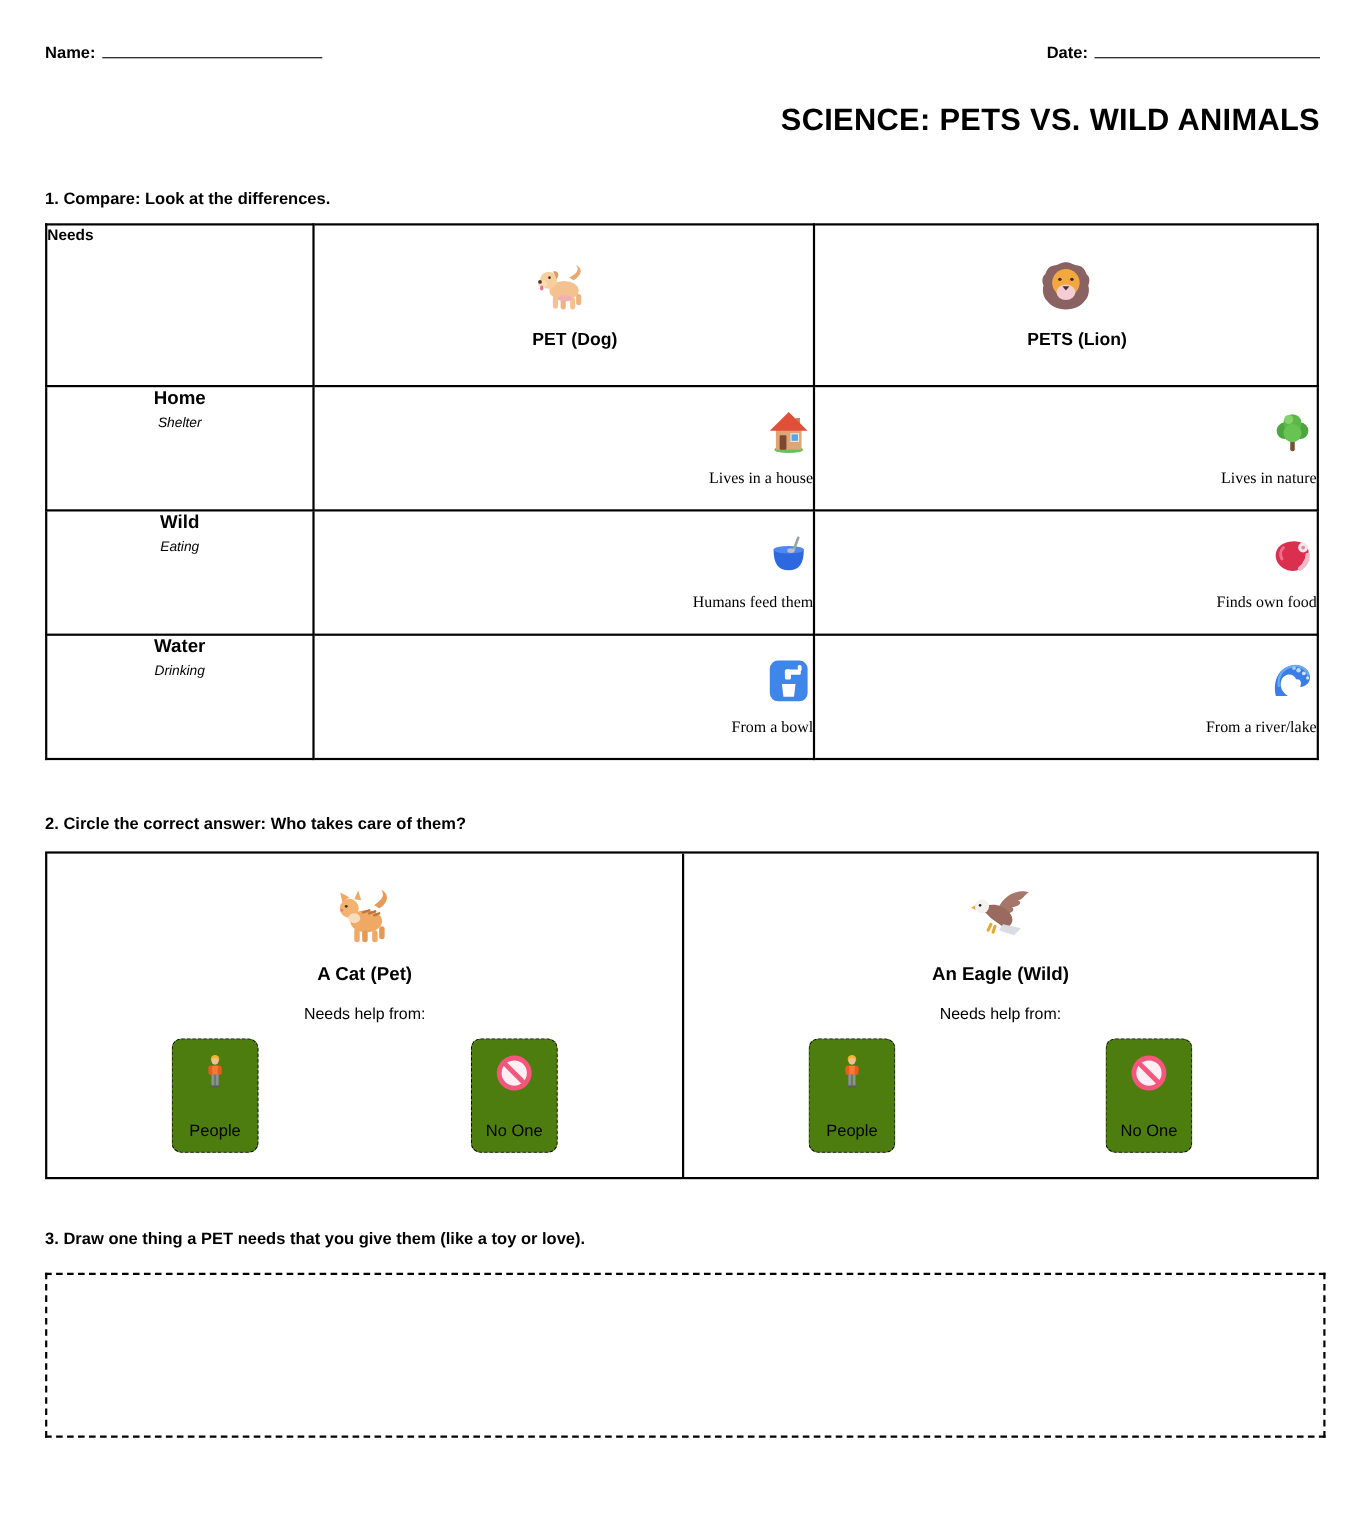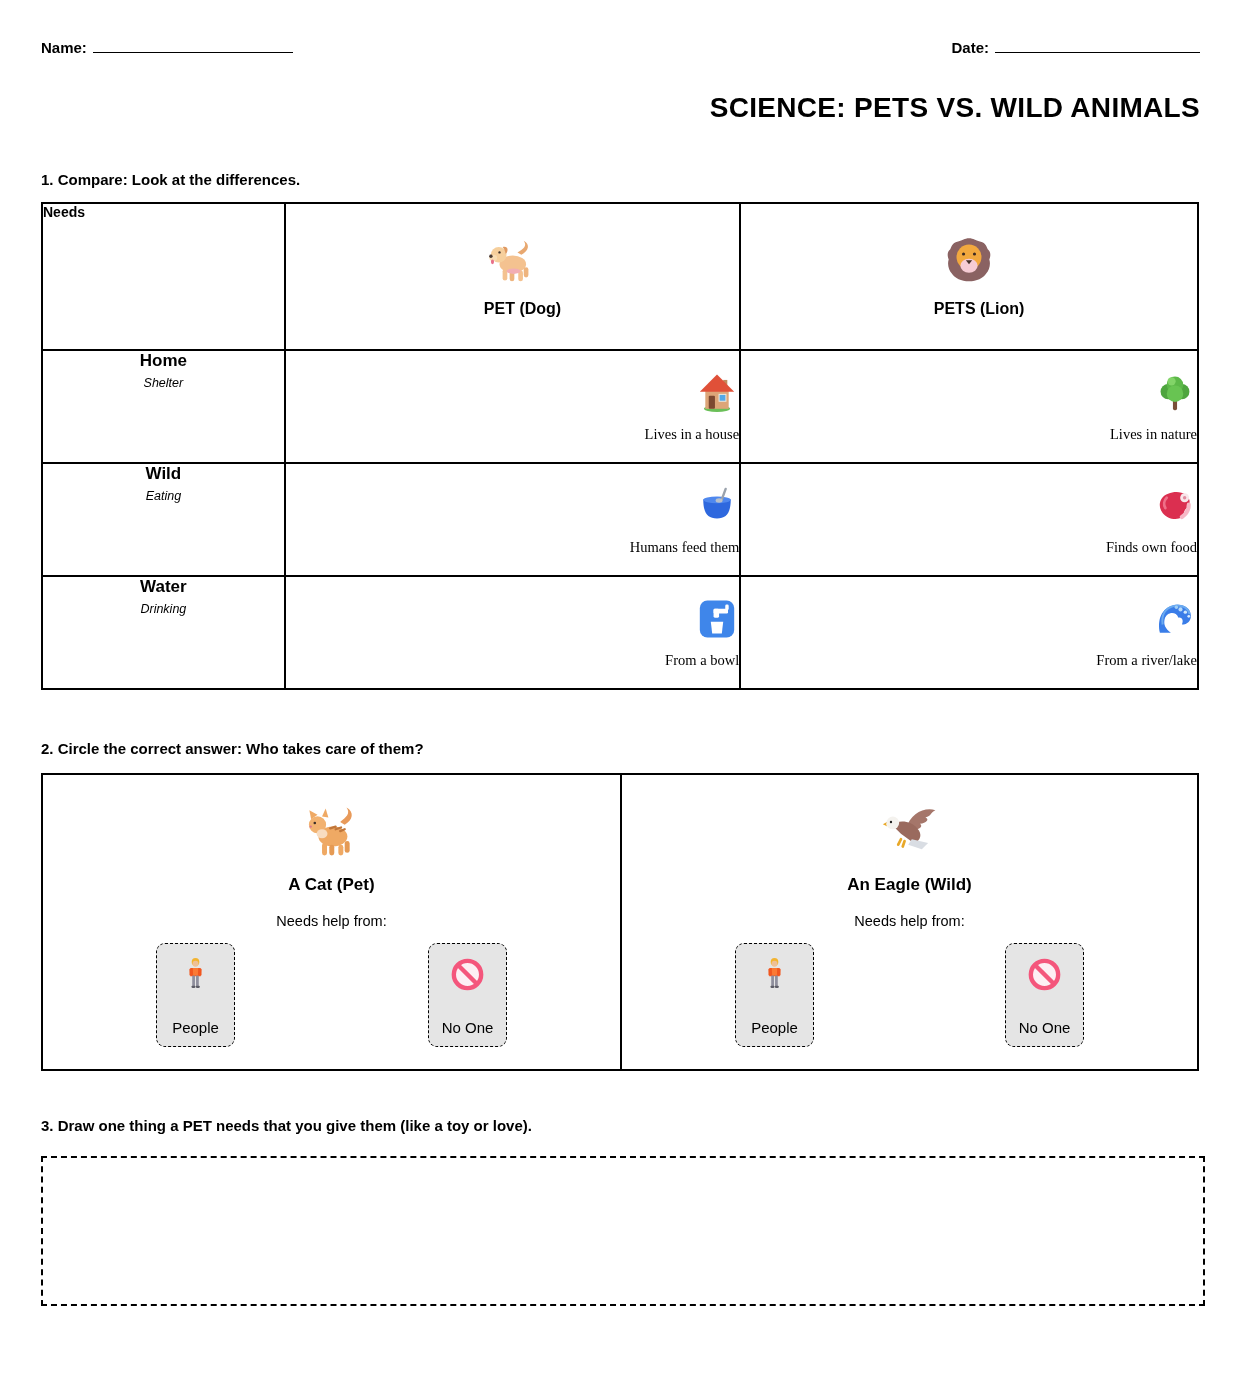--- a/index.html
+++ b/index.html
@@ -46,21 +46,21 @@
 
   
   .care-table { display: flex; width: 1158px; border: 2px solid #000; margin-top: 16px; }
   .care-cell { width: 50%; padding: 28px 0 22px; display: flex; flex-direction: column; align-items: center; }
   .care-cell + .care-cell { border-left: 2px solid #000; }
   .care-title { font-size: 17px; font-weight: bold; margin-top: 14px; }
   .care-prompt { font-size: 14.5px; margin-top: 18px; }
   .options { display: flex; justify-content: space-between; width: 100%; padding: 0 113px; margin-top: 14px; }
   .option-box { width: 79px; height: 104px; border: 1.6px dashed #000; border-radius: 9px;
                 display: flex; flex-direction: column; align-items: center; justify-content: space-between;
-                padding: 13px 0 10px; background: #e5e5e5; }
+                padding: 13px 0 10px; background: #4d7c0f; }
   .option-label { font-size: 15px; }
 
   
   .draw-box { width: 1164px; height: 150px; border: 2.4px dashed #000; margin-top: 22px; background: #fff; }
 </style>
 </head>
 <body>
 
 <div class="sheet">
 

